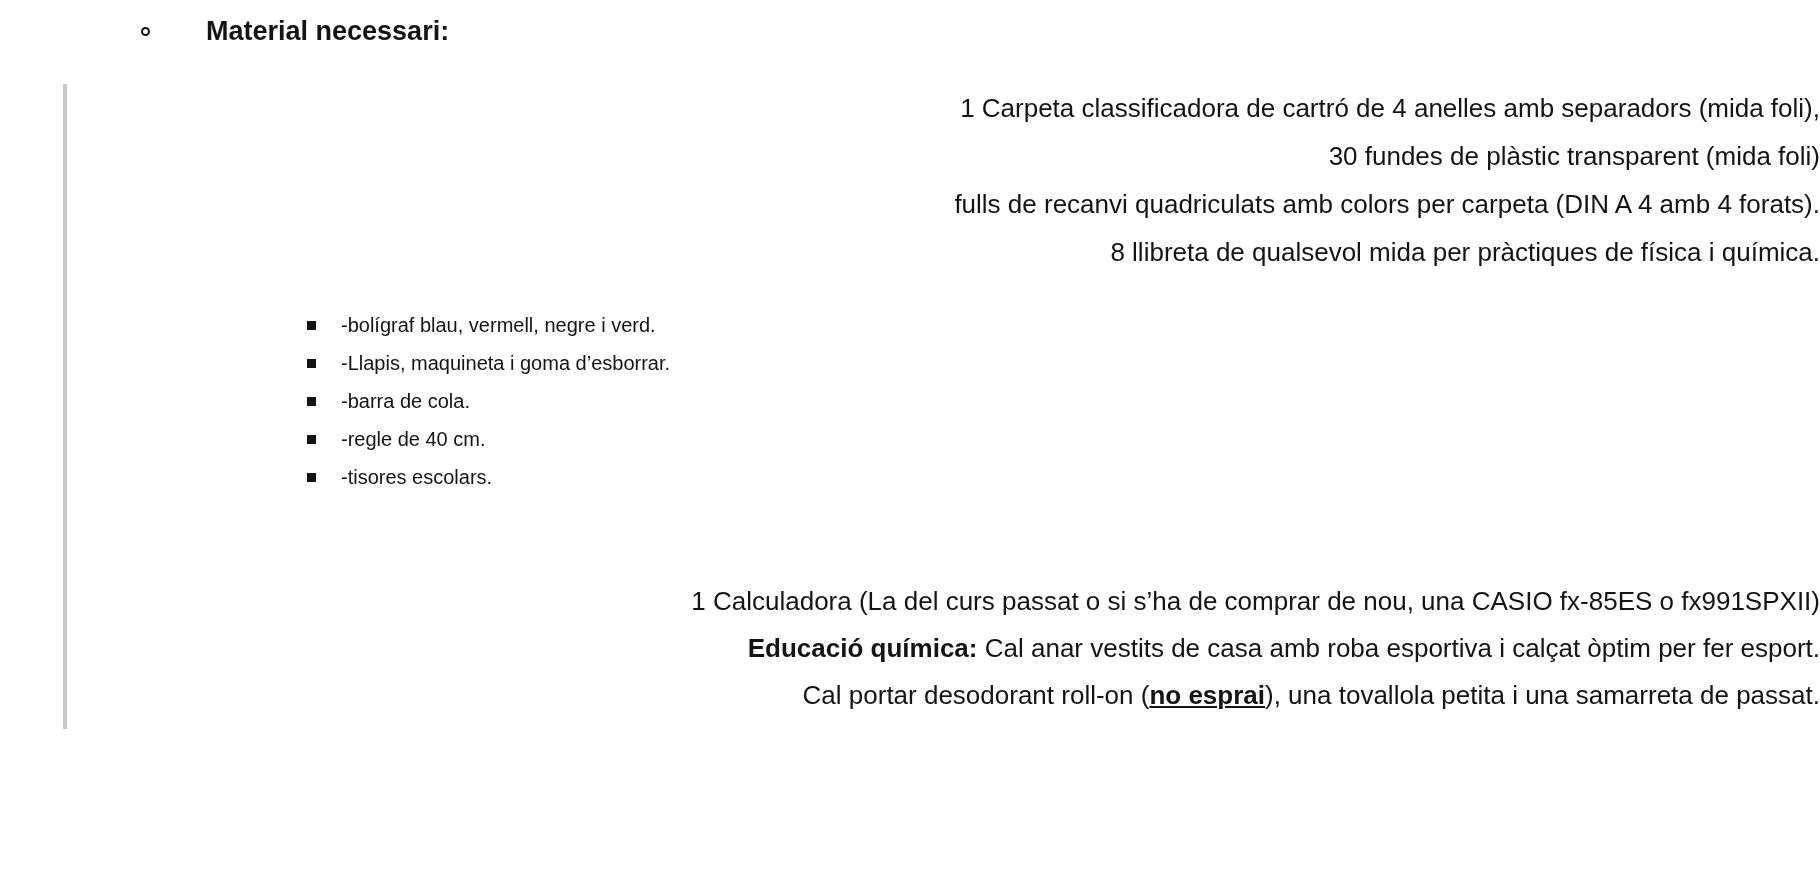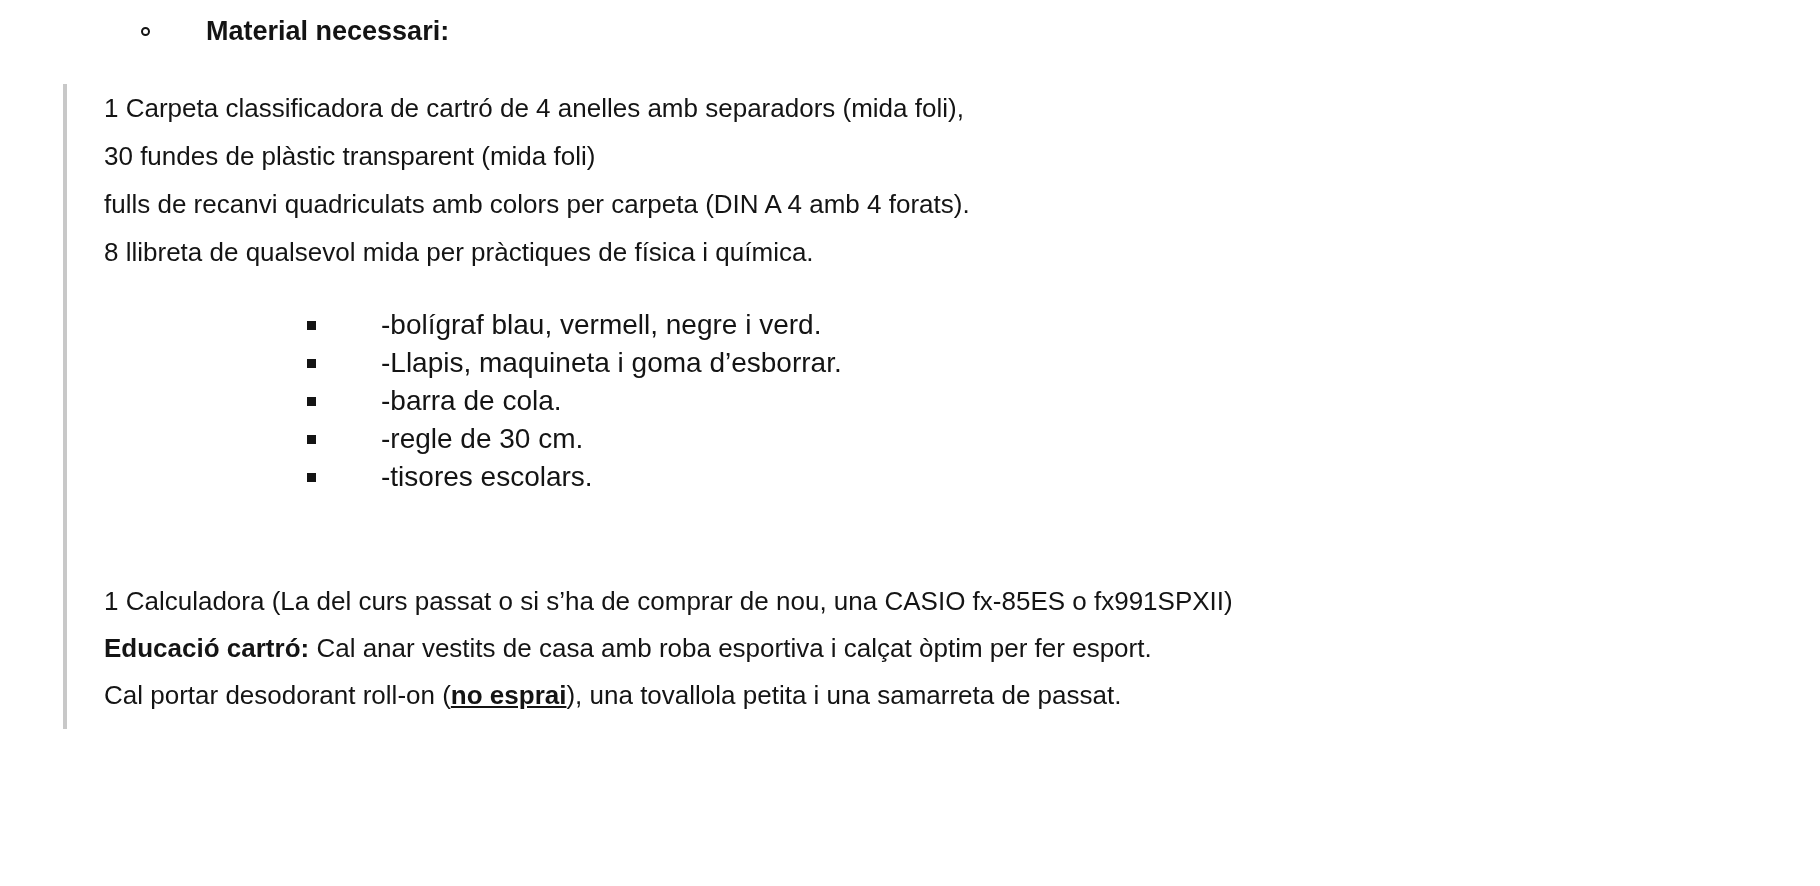--- a/index.html
+++ b/index.html
@@ -28,34 +28,34 @@
     flex: none;
   }
   .heading-text {
     font-size: 27px;
     font-weight: 700;
   }
   .quote {
     margin: 36px 0 0 63px;
     border-left: 4px solid var(--quote-border, #c8c8c8);
     padding: 0 0 10px 37px;
+    text-align: right;
   }
   .intro-line {
     font-size: 26px;
     line-height: 48px;
     white-space: nowrap;
   }
   .estoig-list { margin-top: 30px; }
   .estoig-item {
     display: flex;
     align-items: center;
-    font-size: 28px;
+    font-size: 20px;
     line-height: 38px;
     white-space: nowrap;
-    gap: 40px;
   }
   .square-bullet {
     width: 9px;
     height: 9px;
     background: var(--text, #141414);
     margin: 0 25px 0 203px;
     flex: none;
   }
   .para2 { margin-top: 82px; }
   .para2-line {
@@ -101,30 +101,30 @@
       <div class="estoig-item">
         <span class="square-bullet"></span>
         <span class="estoig-text">-Llapis, maquineta i goma d’esborrar.</span>
       </div>
       <div class="estoig-item">
         <span class="square-bullet"></span>
         <span class="estoig-text">-barra de cola.</span>
       </div>
       <div class="estoig-item">
         <span class="square-bullet"></span>
-        <span class="estoig-text">-regle de 30 cm.</span>
+        <span class="estoig-text">-regle de 40 cm.</span>
       </div>
       <div class="estoig-item">
         <span class="square-bullet"></span>
         <span class="estoig-text">-tisores escolars.</span>
       </div>
     </div>
 
     <div class="para2">
       <div class="para2-line"><span>1 Calculadora </span><span class="italic">(La del curs passat o si s’ha de comprar de nou, una CASIO fx-85ES o fx991SPXII)</span></div>
-      <div class="para2-line"><span class="bold">Educació cartró:</span><span> Cal anar vestits de casa amb roba esportiva i calçat òptim per fer esport.</span></div>
+      <div class="para2-line"><span class="bold">Educació química:</span><span> Cal anar vestits de casa amb roba esportiva i calçat òptim per fer esport.</span></div>
       <div class="para2-line"><span>Cal portar desodorant roll-on (</span><span class="bold underline">no esprai</span><span>), una tovallola petita i una samarreta de passat.</span></div>
     </div>
 
   </div>
 
 
 </div>
 
 </body></html>

